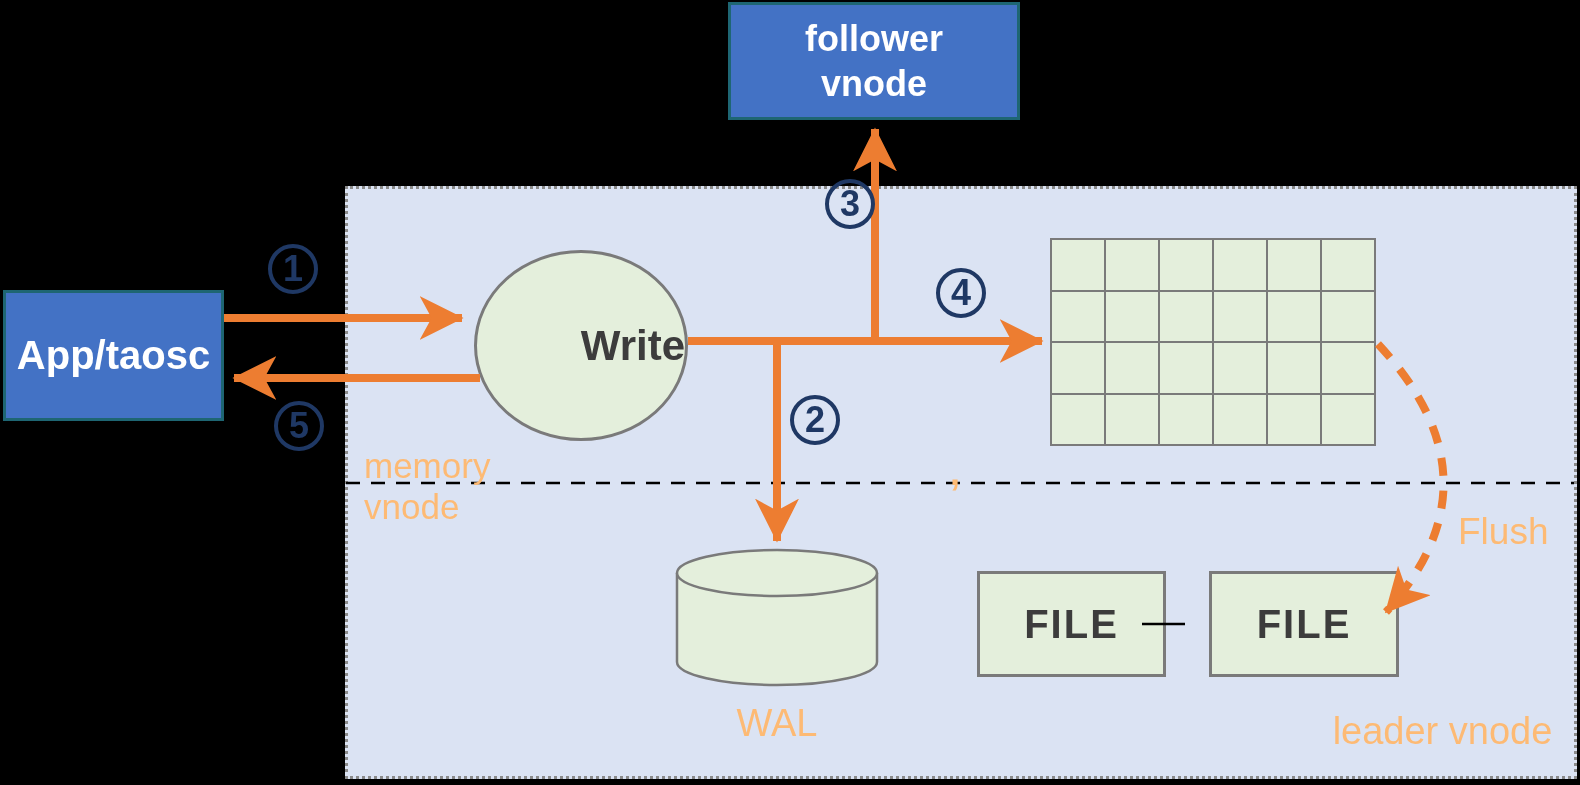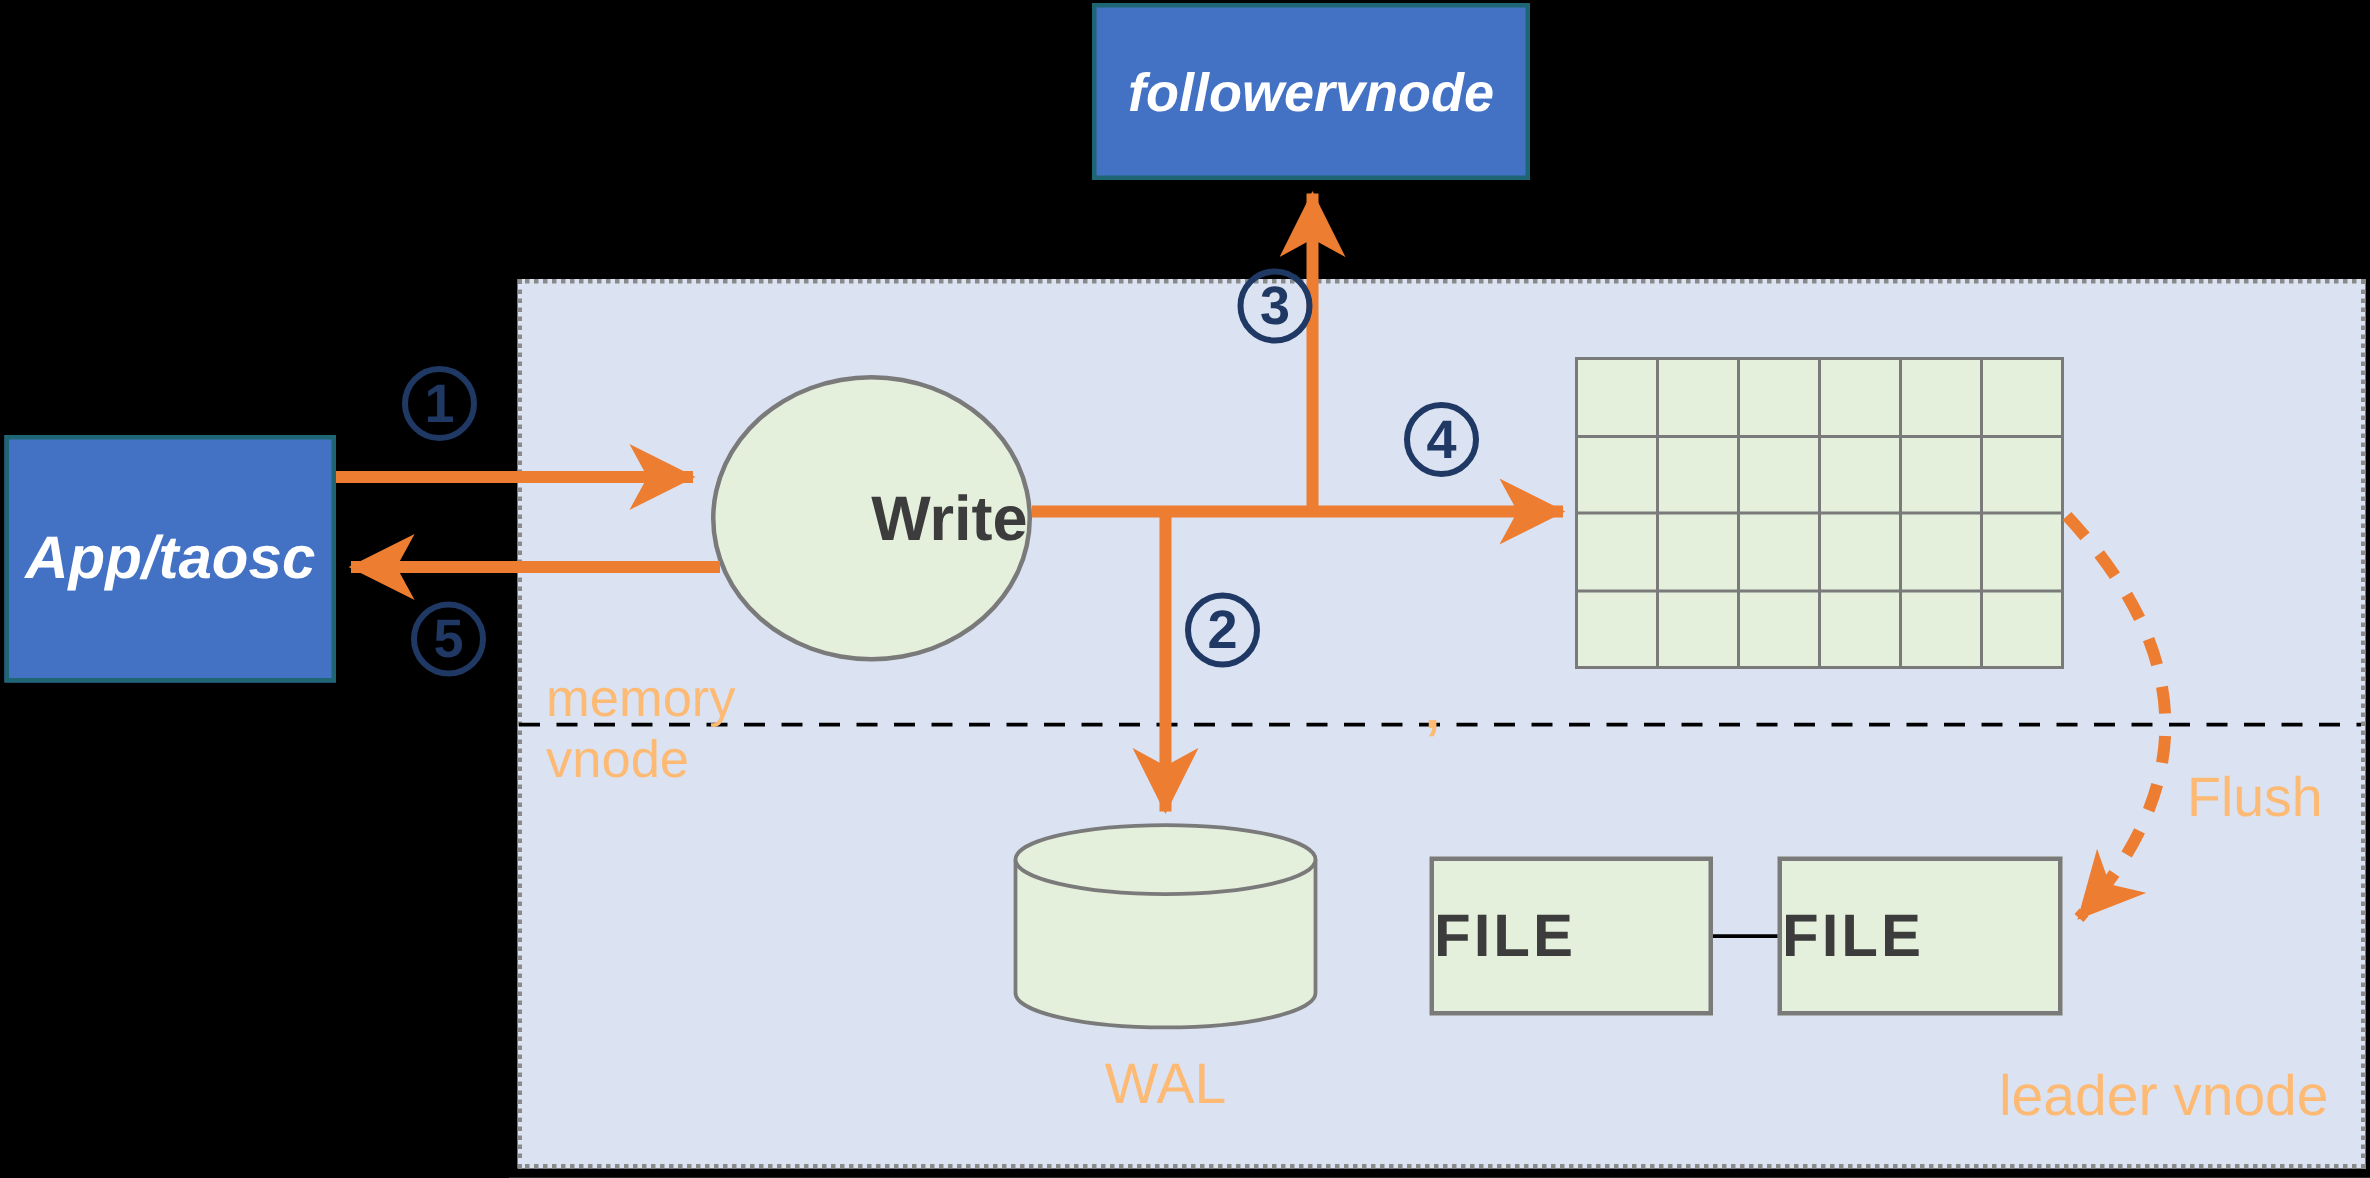--- a/index.html
+++ b/index.html
@@ -10,43 +10,43 @@
   
   .container{
     position:absolute;left:345px;top:186px;width:1226px;height:587px;
     background:var(--container_fill,#dbe3f3);
     border:3px dotted var(--container_border,#8a8a8a);
   }
   
   .node-blue{
     position:absolute;background:var(--node_blue_fill,#4372c5);
     border:3px solid var(--node_blue_border,#1e6673);
-    color:#fff;font-weight:bold;display:flex;flex-direction:row;
-    align-items:center;justify-content:center;text-align:center;box-sizing:border-box;font-style:italic;
+    color:#fff;font-weight:bold;display:flex;flex-direction:column;
+    align-items:center;justify-content:center;text-align:center;box-sizing:border-box;
   }
   .follower{left:728px;top:2px;width:292px;height:118px;font-size:36px;line-height:1.25;}
-  .app{left:3px;top:290px;width:221px;height:165px;font-size:40px;}
+  .app{left:3px;top:290px;width:221px;height:131px;font-size:40px;}
   
   .write-ellipse{
     position:absolute;left:474px;top:250px;width:214px;height:191px;border-radius:50%;
     background:var(--green_fill,#e4efdc);border:3px solid var(--shape_border,#7a7a7a);
     display:flex;align-items:center;justify-content:flex-end;
     color:var(--text_dark,#3c3c3c);font-size:42px;font-weight:bold;box-sizing:border-box;
   }
   .memgrid{
     position:absolute;left:1050px;top:238px;width:326px;height:208px;
     display:grid;gap:2px;background:var(--shape_border,#7a7a7a);
     border:2px solid var(--shape_border,#7a7a7a);box-sizing:border-box;
   }
   .memgrid .cell{background:var(--green_fill,#e4efdc);}
   .file-box{
     position:absolute;background:var(--green_fill,#e4efdc);
     border:3px solid var(--shape_border,#7a7a7a);box-sizing:border-box;
-    display:flex;align-items:center;justify-content:flex-start;
-    color:var(--text_dark,#3c3c3c);font-size:40px;font-weight:bold;letter-spacing:2px;
+    display:flex;align-items:center;justify-content:center;
+    color:var(--text_dark,#3c3c3c);font-size:40px;font-weight:bold;letter-spacing:2px;margin-left:24px;
   }
   .file1{left:953px;top:571px;width:189px;height:106px;}
   .file2{left:1185px;top:571px;width:190px;height:106px;}
   
   .step{
     position:absolute;width:50px;height:50px;border-radius:50%;box-sizing:border-box;
     border:4px solid var(--step_navy,#1f3864);color:var(--step_navy,#1f3864);
     display:flex;align-items:center;justify-content:center;
     font-size:36px;font-weight:600;
   }

